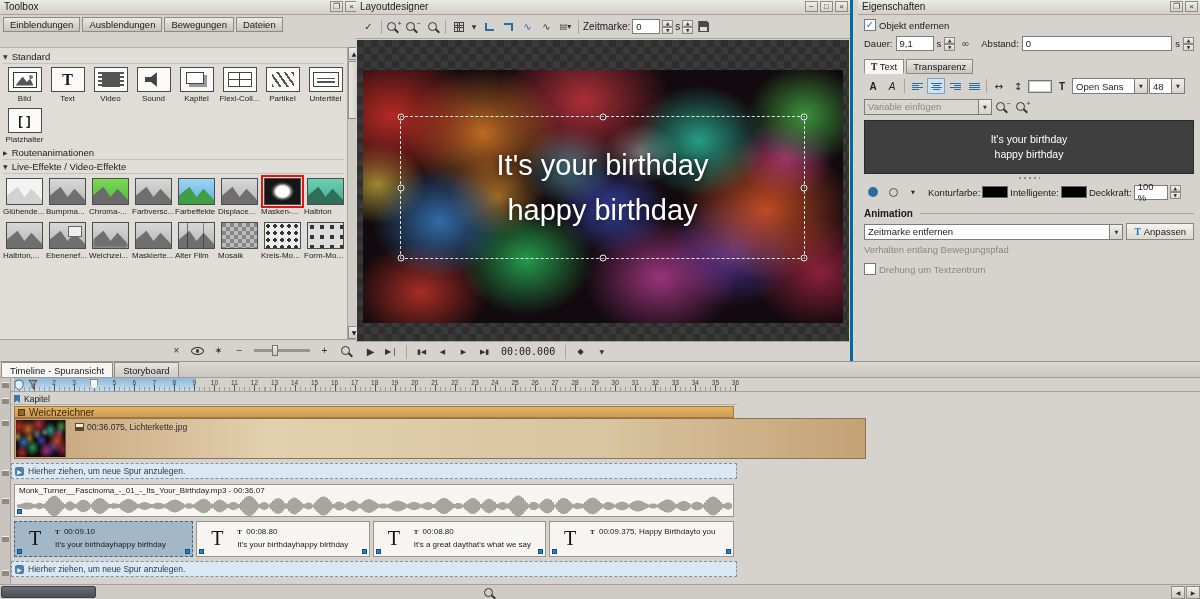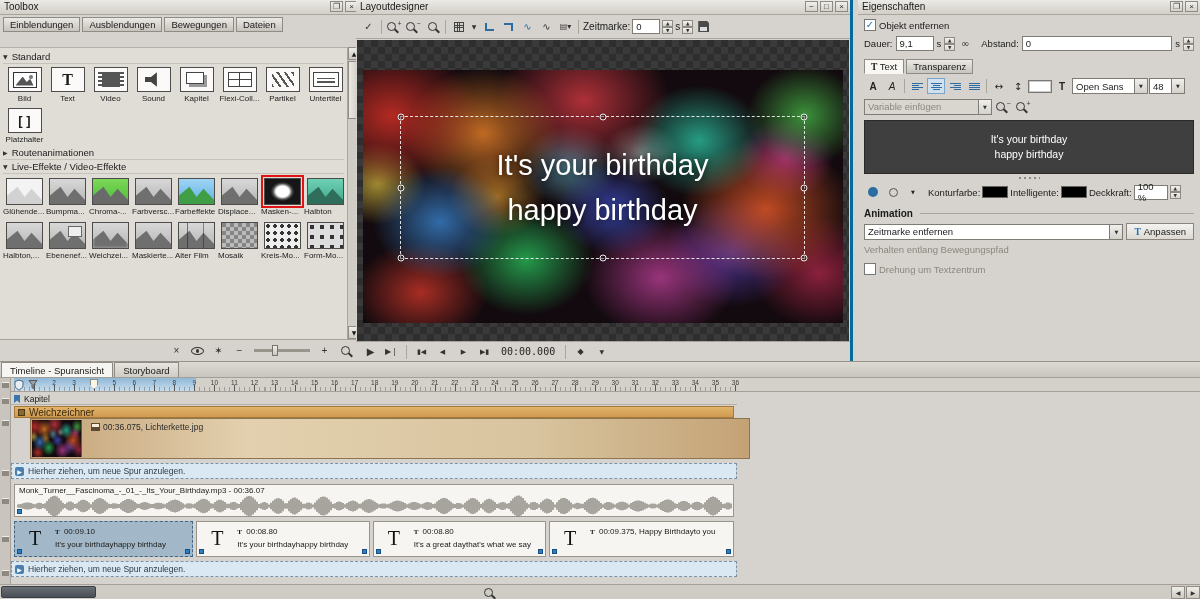--- a/index.html
+++ b/index.html
@@ -138,21 +138,21 @@
 .rticks{position:absolute;left:3px;top:0;width:723px;height:100%;background:repeating-linear-gradient(90deg,rgba(60,60,60,.35) 0 1px,transparent 1px 5.01px) left bottom/100% 4px no-repeat}
 .rlab{position:absolute;top:1px;font-size:6.5px;color:#3a3a3a;transform:translateX(-50%)}
 .rtick{position:absolute;bottom:0;width:1px;height:6px;background:#555}
 .flag{position:absolute;left:79px;top:1px;width:8px;height:10px;background:#fdf6e3;border:1px solid #8a8a8a;clip-path:polygon(0 0,100% 0,100% 55%,50% 100%,0 55%)}
 .tracks{position:absolute;left:11px;top:30px;right:0;bottom:15px}
 .trow{position:absolute}
 .kapitel{left:0;width:726px;top:2px;height:11px;background:#d6d3cc;border-bottom:1px solid #b5b1a9;display:flex;align-items:center;gap:4px;padding-left:3px;font-size:8.5px}
 .chapflag{width:6px;height:8px;background:#3a75ad;clip-path:polygon(0 0,100% 0,100% 100%,50% 70%,0 100%)}
 .weich{left:3px;width:720px;top:14px;height:12px;background:linear-gradient(#e2b36b,#cf9a4f);border:1px solid #a5793a;display:flex;align-items:center;gap:4px;padding-left:3px;font-size:10px;color:#3a2a10}
 .fxplug{width:7px;height:7px;background:#8a6830;border:1px solid #4f3a17}
-.imgtrack{left:19px;width:720px;top:26px;height:41px;background:linear-gradient(90deg,#c4a276,#e3d0ae 30%,#d8c49e 70%,#c4a276);border:1px solid #8c7550}
+.imgtrack{left:3px;width:852px;top:26px;height:41px;background:linear-gradient(90deg,#c4a276,#e3d0ae 30%,#d8c49e 70%,#c4a276);border:1px solid #8c7550}
 .bokeh-mini{position:absolute;left:1px;top:1px;width:50px;height:37px;border-right:1px solid #6b5a3f}
 .imglabel{position:absolute;left:60px;top:3px;display:flex;align-items:center;gap:3px;font-size:8.5px;color:#2a2a2a}
 .imgic{width:9px;height:8px;border:1px solid #5a4a30;background:linear-gradient(transparent 55%,#5a4a30 55%),#f5eedd}
 .hint{left:0;width:726px;height:16px;background:#d9e8f3;border:1px dashed #7d93a5;display:flex;align-items:center;gap:4px;padding-left:3px;font-size:8.5px;color:#2f3a44}
 .hint1{top:71px}.hint2{top:169px}
 .droparr{width:9px;height:9px;border-radius:2px;background:#4a7fae;color:#fff;font-size:6px;line-height:9px;text-align:center}
 .audio{left:3px;width:720px;top:92px;height:33px;background:#f7f5f1;border:1px solid #9a968e}
 .audiolabel{position:absolute;left:4px;top:1px;font-size:8px;color:#222;white-space:nowrap}
 .texttrack{left:0;width:726px;top:129px;height:37px}
 .tclip{position:absolute;top:0;height:36px;background:#f7f5f1;border:1px solid #98948c}

